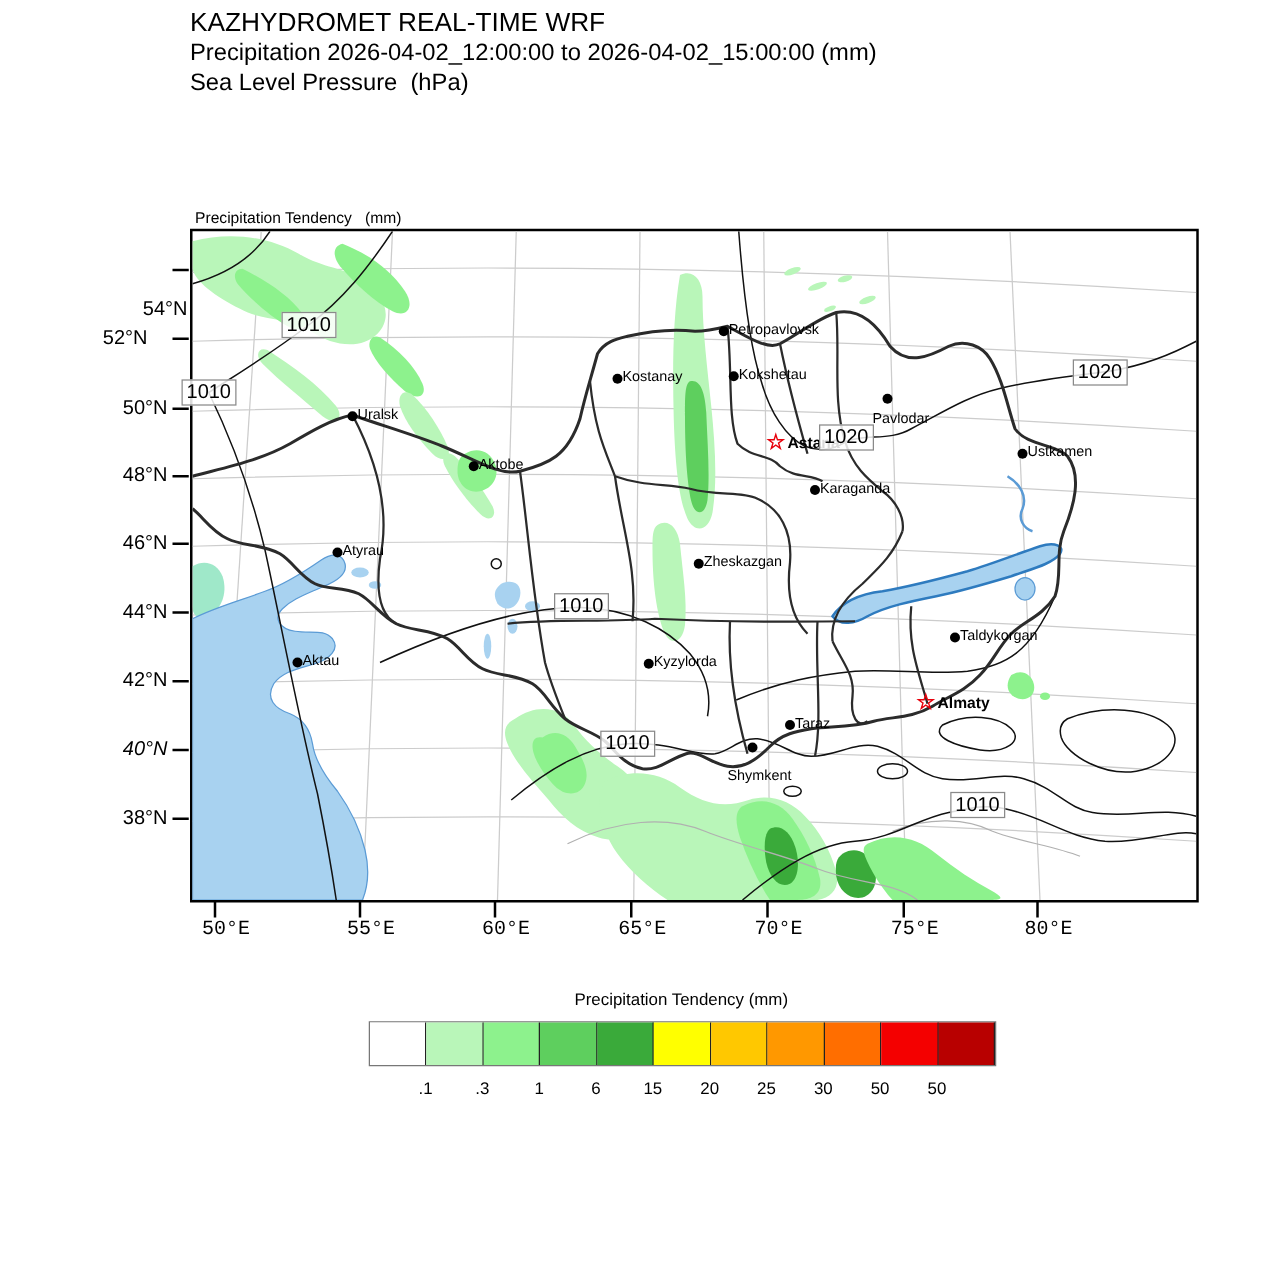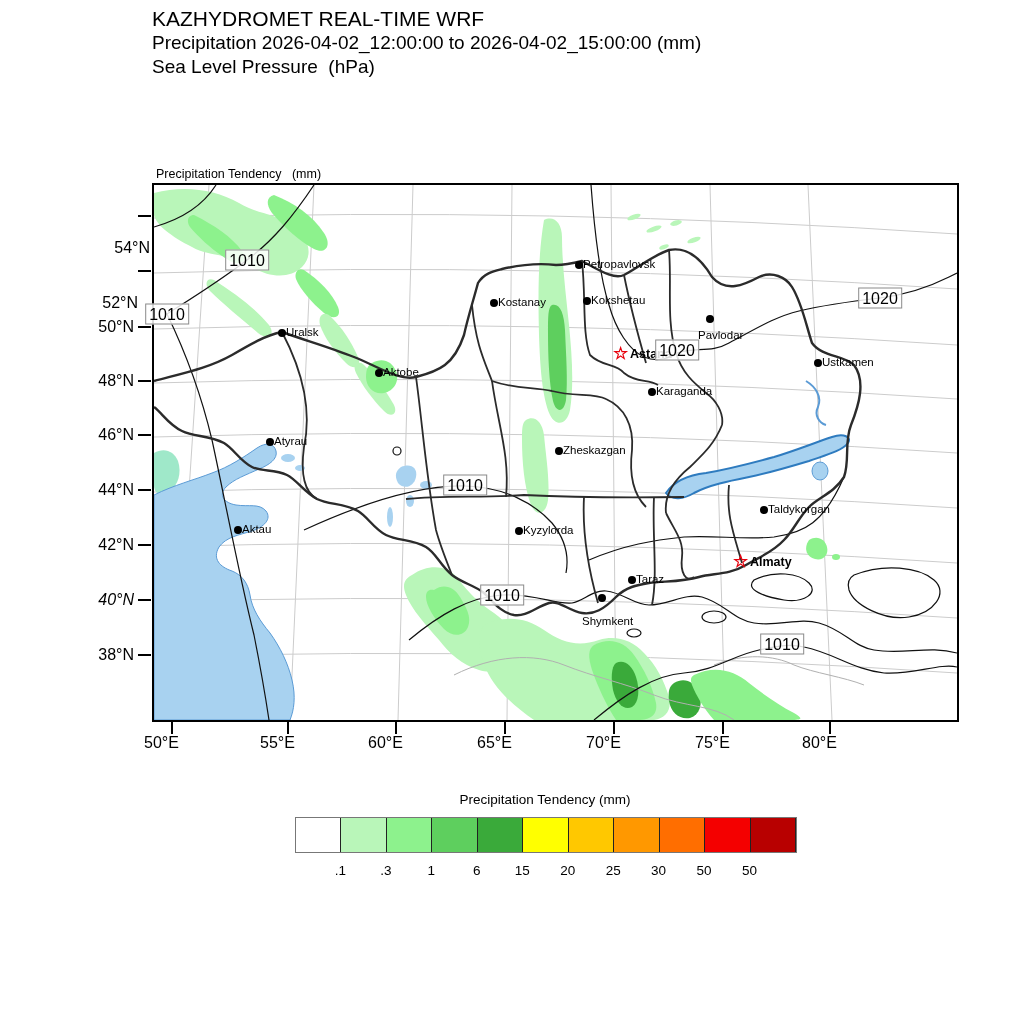--- a/index.html
+++ b/index.html
@@ -19,21 +19,21 @@
   .city-dot{position:absolute;width:8px;height:8px;border-radius:50%;background:#000;}
   .city-star{position:absolute;font-size:17px;line-height:17px;color:#e8000b;font-weight:bold;}
   .city-label{position:absolute;font-size:11.5px;line-height:13px;white-space:nowrap;}
   .city-label.bold{font-weight:bold;font-size:12.5px;}
   .plabel{position:absolute;transform:translate(-50%,-50%);font-size:16px;line-height:17px;
           background:rgba(255,255,255,0.85);border:1px solid #8a8a8a;padding:1px 3px;white-space:nowrap;}
   
   .lat-tick{position:absolute;width:13px;height:2px;background:#000;}
   .lat-label{position:absolute;width:50px;text-align:right;font-size:16px;line-height:18px;}
   .lon-tick{position:absolute;width:2px;height:14px;background:#000;}
-  .lon-label{position:absolute;width:56px;text-align:left;font-size:16px;line-height:18px;}
+  .lon-label{position:absolute;width:56px;text-align:right;font-size:16px;line-height:18px;font-family:Liberation Mono, monospace;}
   
   #cb-title{position:absolute;left:295px;top:792px;width:500px;text-align:center;font-size:13.5px;}
   #cb-bar{position:absolute;left:295px;top:817px;width:500px;height:34px;display:flex;border:1px solid #777;box-sizing:content-box;}
   .cb-cell{height:34px;box-sizing:border-box;border-right:1px solid #222;flex:1 1 auto;}
   .cb-cell:first-child{border-left:none;}
   #cb-ticks{position:absolute;left:295px;top:863px;width:500px;height:18px;}
   .cb-tick{position:absolute;width:30px;text-align:center;font-size:13.5px;}
 </style>
 </head>
 <body>
@@ -198,21 +198,21 @@
         <div class="plabel" style="left: 311px; top: 300px;">1010</div>
         <div class="plabel" style="left: 348px; top: 410px;">1010</div>
         <div class="plabel" style="left: 628px; top: 459px;">1010</div>
       </div>
   </div>
 
   <div id="lat-axis">
       <div class="lat-tick" style="left: 138px; top: 215px;"></div>
       <div class="lat-label" style="left: 100px; top: 207px; margin-top: 32px;">54°N</div>
       <div class="lat-tick" style="left: 138px; top: 270px;"></div>
-      <div class="lat-label" style="left: 88px; top: 262px; margin-top: 32px;">52°N</div>
+      <div class="lat-label" style="left: 68px; top: 262px;">52°N</div>
       <div class="lat-tick" style="left: 138px; top: 326px;"></div>
       <div class="lat-label" style="left: 84px; top: 318px;">50°N</div>
       <div class="lat-tick" style="left: 138px; top: 380px;"></div>
       <div class="lat-label" style="left: 84px; top: 372px;">48°N</div>
       <div class="lat-tick" style="left: 138px; top: 434px;"></div>
       <div class="lat-label" style="left: 84px; top: 426px;">46°N</div>
       <div class="lat-tick" style="left: 138px; top: 489px;"></div>
       <div class="lat-label" style="left: 84px; top: 481px;">44°N</div>
       <div class="lat-tick" style="left: 138px; top: 544px;"></div>
       <div class="lat-label" style="left: 84px; top: 536px;">42°N</div>

